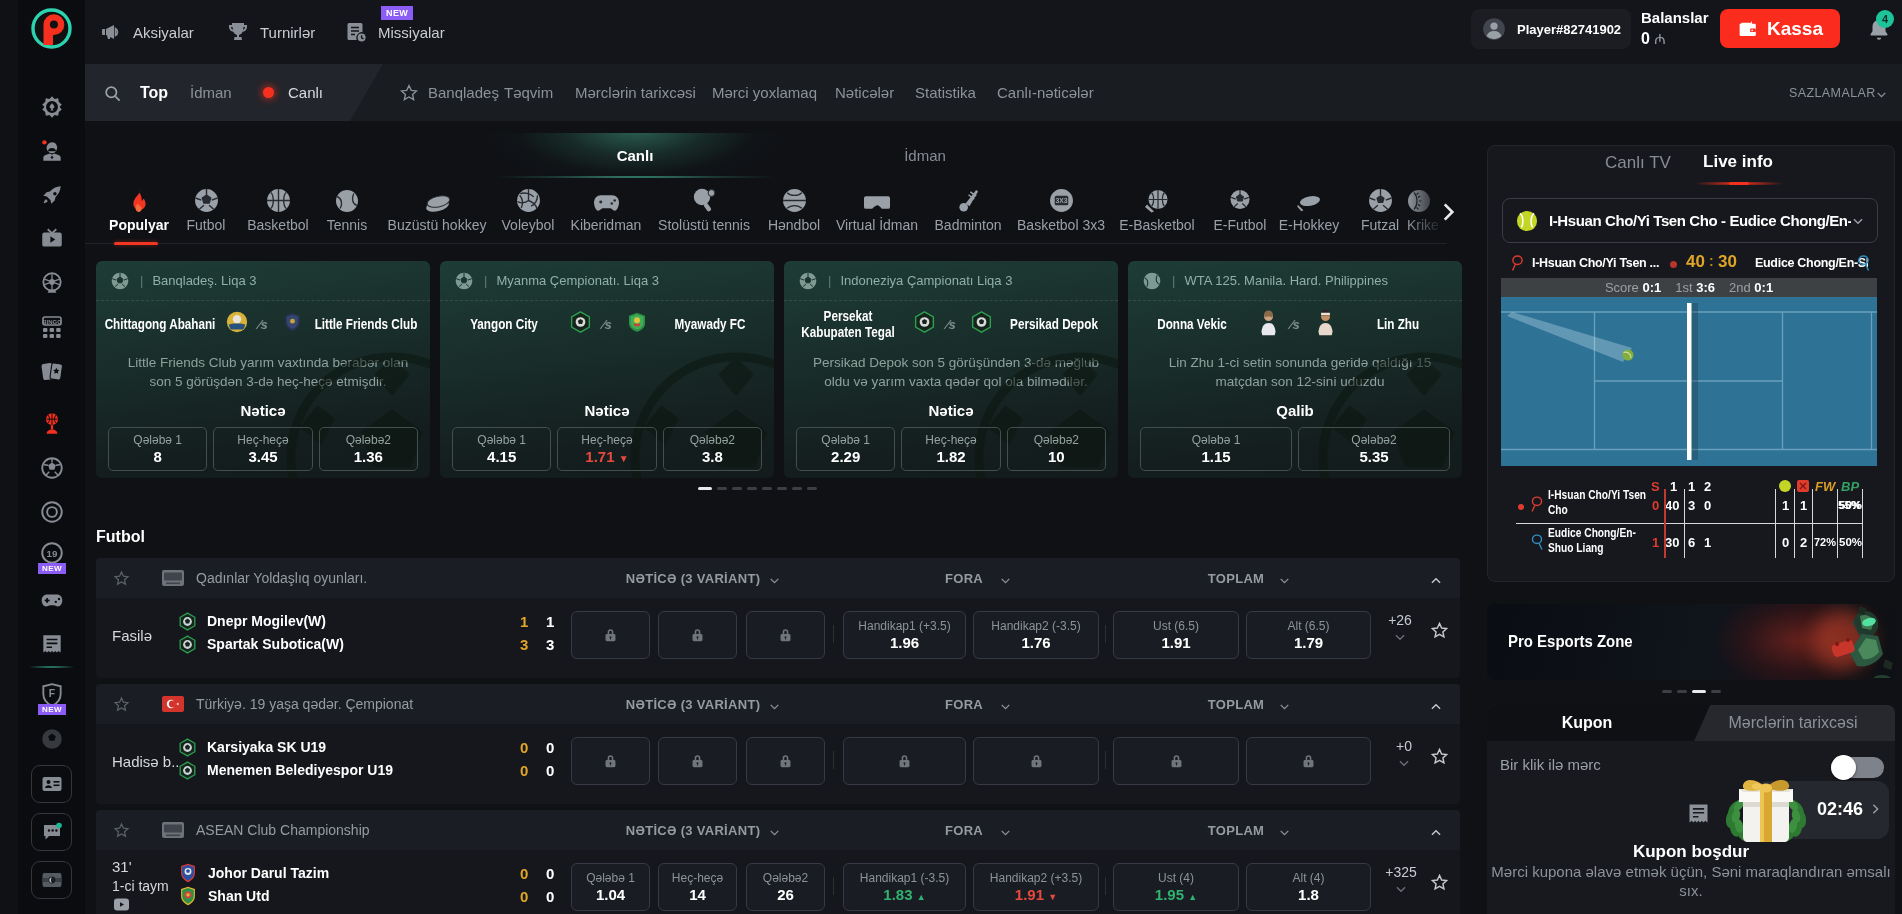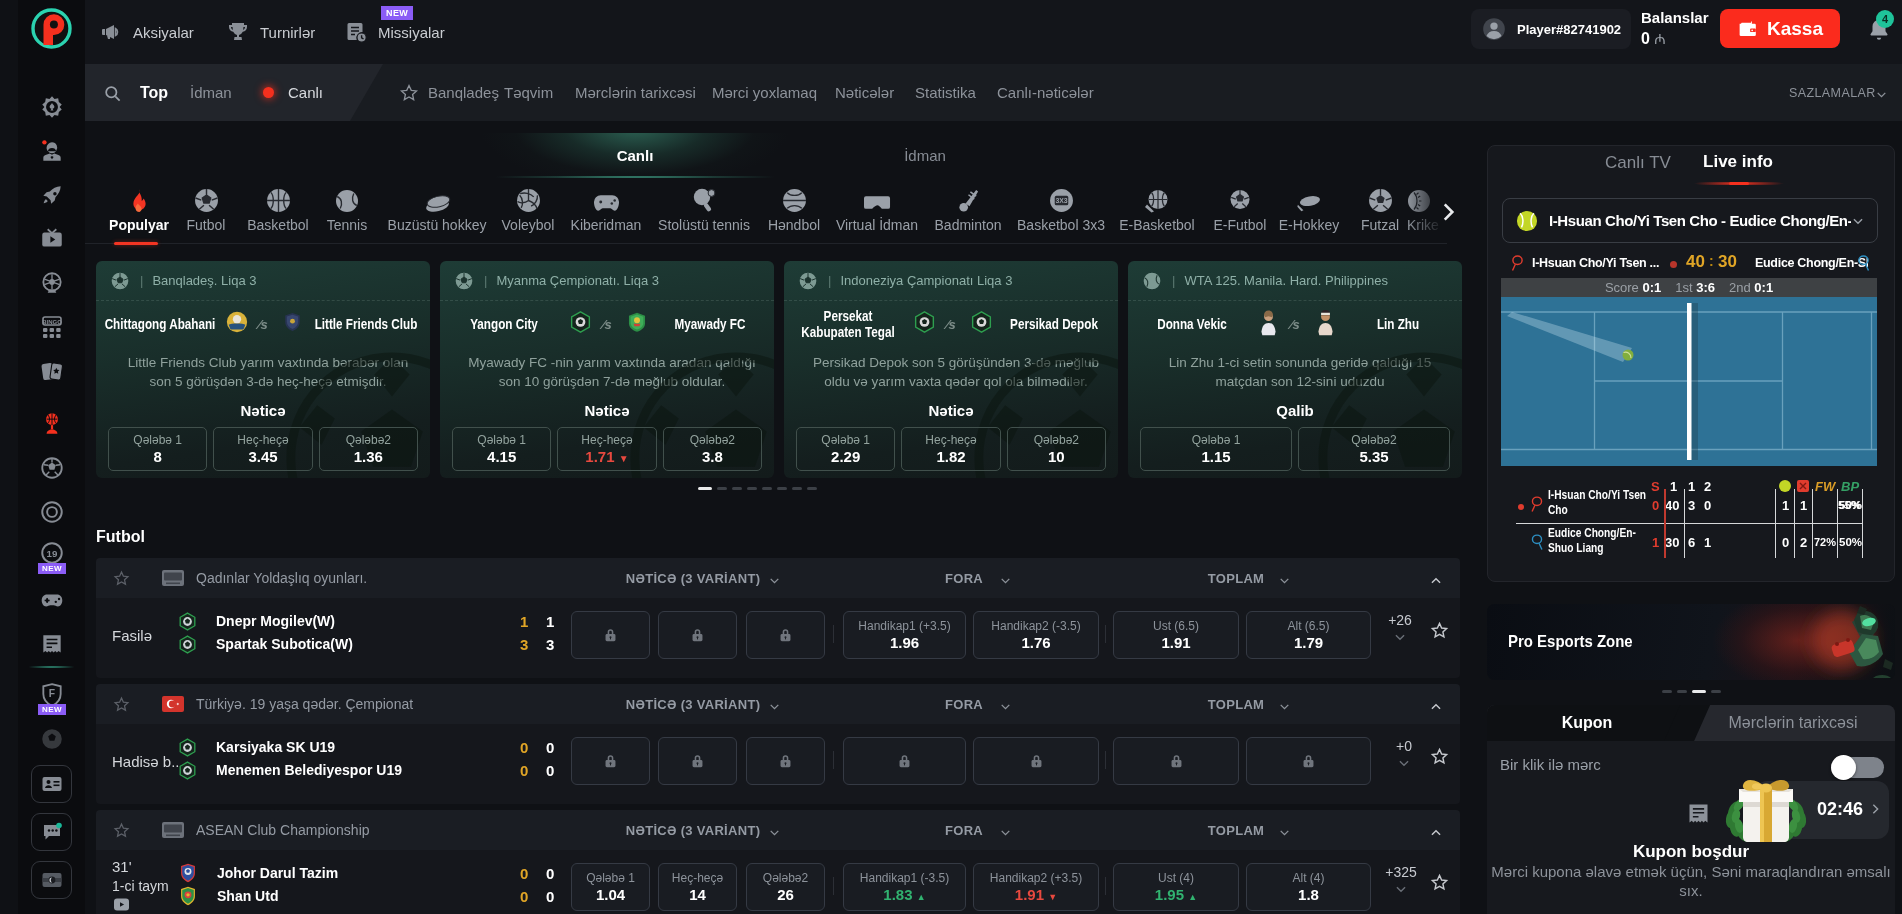--- a/index.html
+++ b/index.html
@@ -58,21 +58,21 @@
   .mc-btn .v { color:#fff; font-weight:bold; font-size:15px; margin-top:1px; }
   
   .dotrow { position:absolute; left:0; width:1380px; display:flex; justify-content:center; gap:5px; }
   .dash { width:10px; height:3px; border-radius:2px; background:#3c4046; }
   .dash.on { width:14px; background:#e8e9ea; }
   
   .sechead { position:absolute; left:29px; width:1364px; height:40px; background:#1a1d23; border-radius:4px 4px 0 0; display:flex; align-items:center; color:#959ba4; font-size:14px; }
   .secrow { position:absolute; left:29px; width:1364px; height:80px; background:#15171c; border-radius:0 0 4px 4px; }
   .colhead { position:absolute; top:0; height:40px; display:flex; align-items:center; gap:8px; color:#959ba4; font-size:13px; font-weight:bold; letter-spacing:.3px; }
   .starol { width:17px; height:17px; color:#5c6068; }
-  .teamrow { position:absolute; display:flex; align-items:center; gap:19px; color:#fff; font-weight:bold; font-size:14px; }
+  .teamrow { position:absolute; display:flex; align-items:center; gap:10px; color:#fff; font-weight:bold; font-size:14px; }
   .score-y { position:absolute; color:#e0a526; font-weight:bold; font-size:15px; }
   .score-w { position:absolute; color:#fff; font-weight:bold; font-size:15px; }
   .obox { position:absolute; height:48px; background:#191c22; border:1px solid #353a44; border-radius:6px; text-align:center; padding-top:7px; }
   .obox .l { color:#8d939b; font-size:12px; }
   .obox .v { color:#fff; font-weight:bold; font-size:15px; margin-top:1px; }
   .obox.lock { display:flex; align-items:center; justify-content:center; padding-top:0; color:#70757d; }
   .vsep { position:absolute; width:1px; height:18px; background:#2c2f36; }
   .plusn { position:absolute; color:#c7cad0; font-size:14px; text-align:center; }
   .chevdn { display:block; width:14px; height:14px; color:#6a6f77; margin:2px auto 0; }
   
@@ -495,21 +495,20 @@
       <div class="tlogo" style="left:186px"><svg width="22" height="23" viewBox="0 0 26 26">
             <path d="M13 2l9.5 3.5v9c0 5-4 8.5-9.5 10-5.5-1.5-9.5-5-9.5-10v-9z" fill="#2c8f46"></path>
             <path d="M13 4l7.5 2.7v7.3c0 4-3 6.6-7.5 7.9-4.5-1.3-7.5-3.9-7.5-7.9V6.7z" fill="#3fae59"></path>
             <circle cx="13" cy="11" r="3.5" fill="#e3c23c"></circle>
             <path d="M9 15h8l-1 3h-6z" fill="#d04038"></path>
           </svg></div>
       <div class="tncol" style="left:206px">
           <span class="cn cnc">Myawady FC</span>
         </div>
     </div>
-    <div class="mc-desc">Myawady FC -nin yarım vaxtında aradan qaldığı son 10 görüşdən 7-də məğlub oldular.</div>
     <div class="mc-res">Nəticə</div>
     <div class="mc-btns">
       <div class="mc-btn">
           <div class="l">Qələbə 1</div>
           <div class="v">4.15</div>
         </div>
       <div class="mc-btn">
           <div class="l">Heç-heçə</div>
           <div class="v" style="color:#e8493f">1.71 <span style="font-size:10px">▼</span></div>
         </div>

